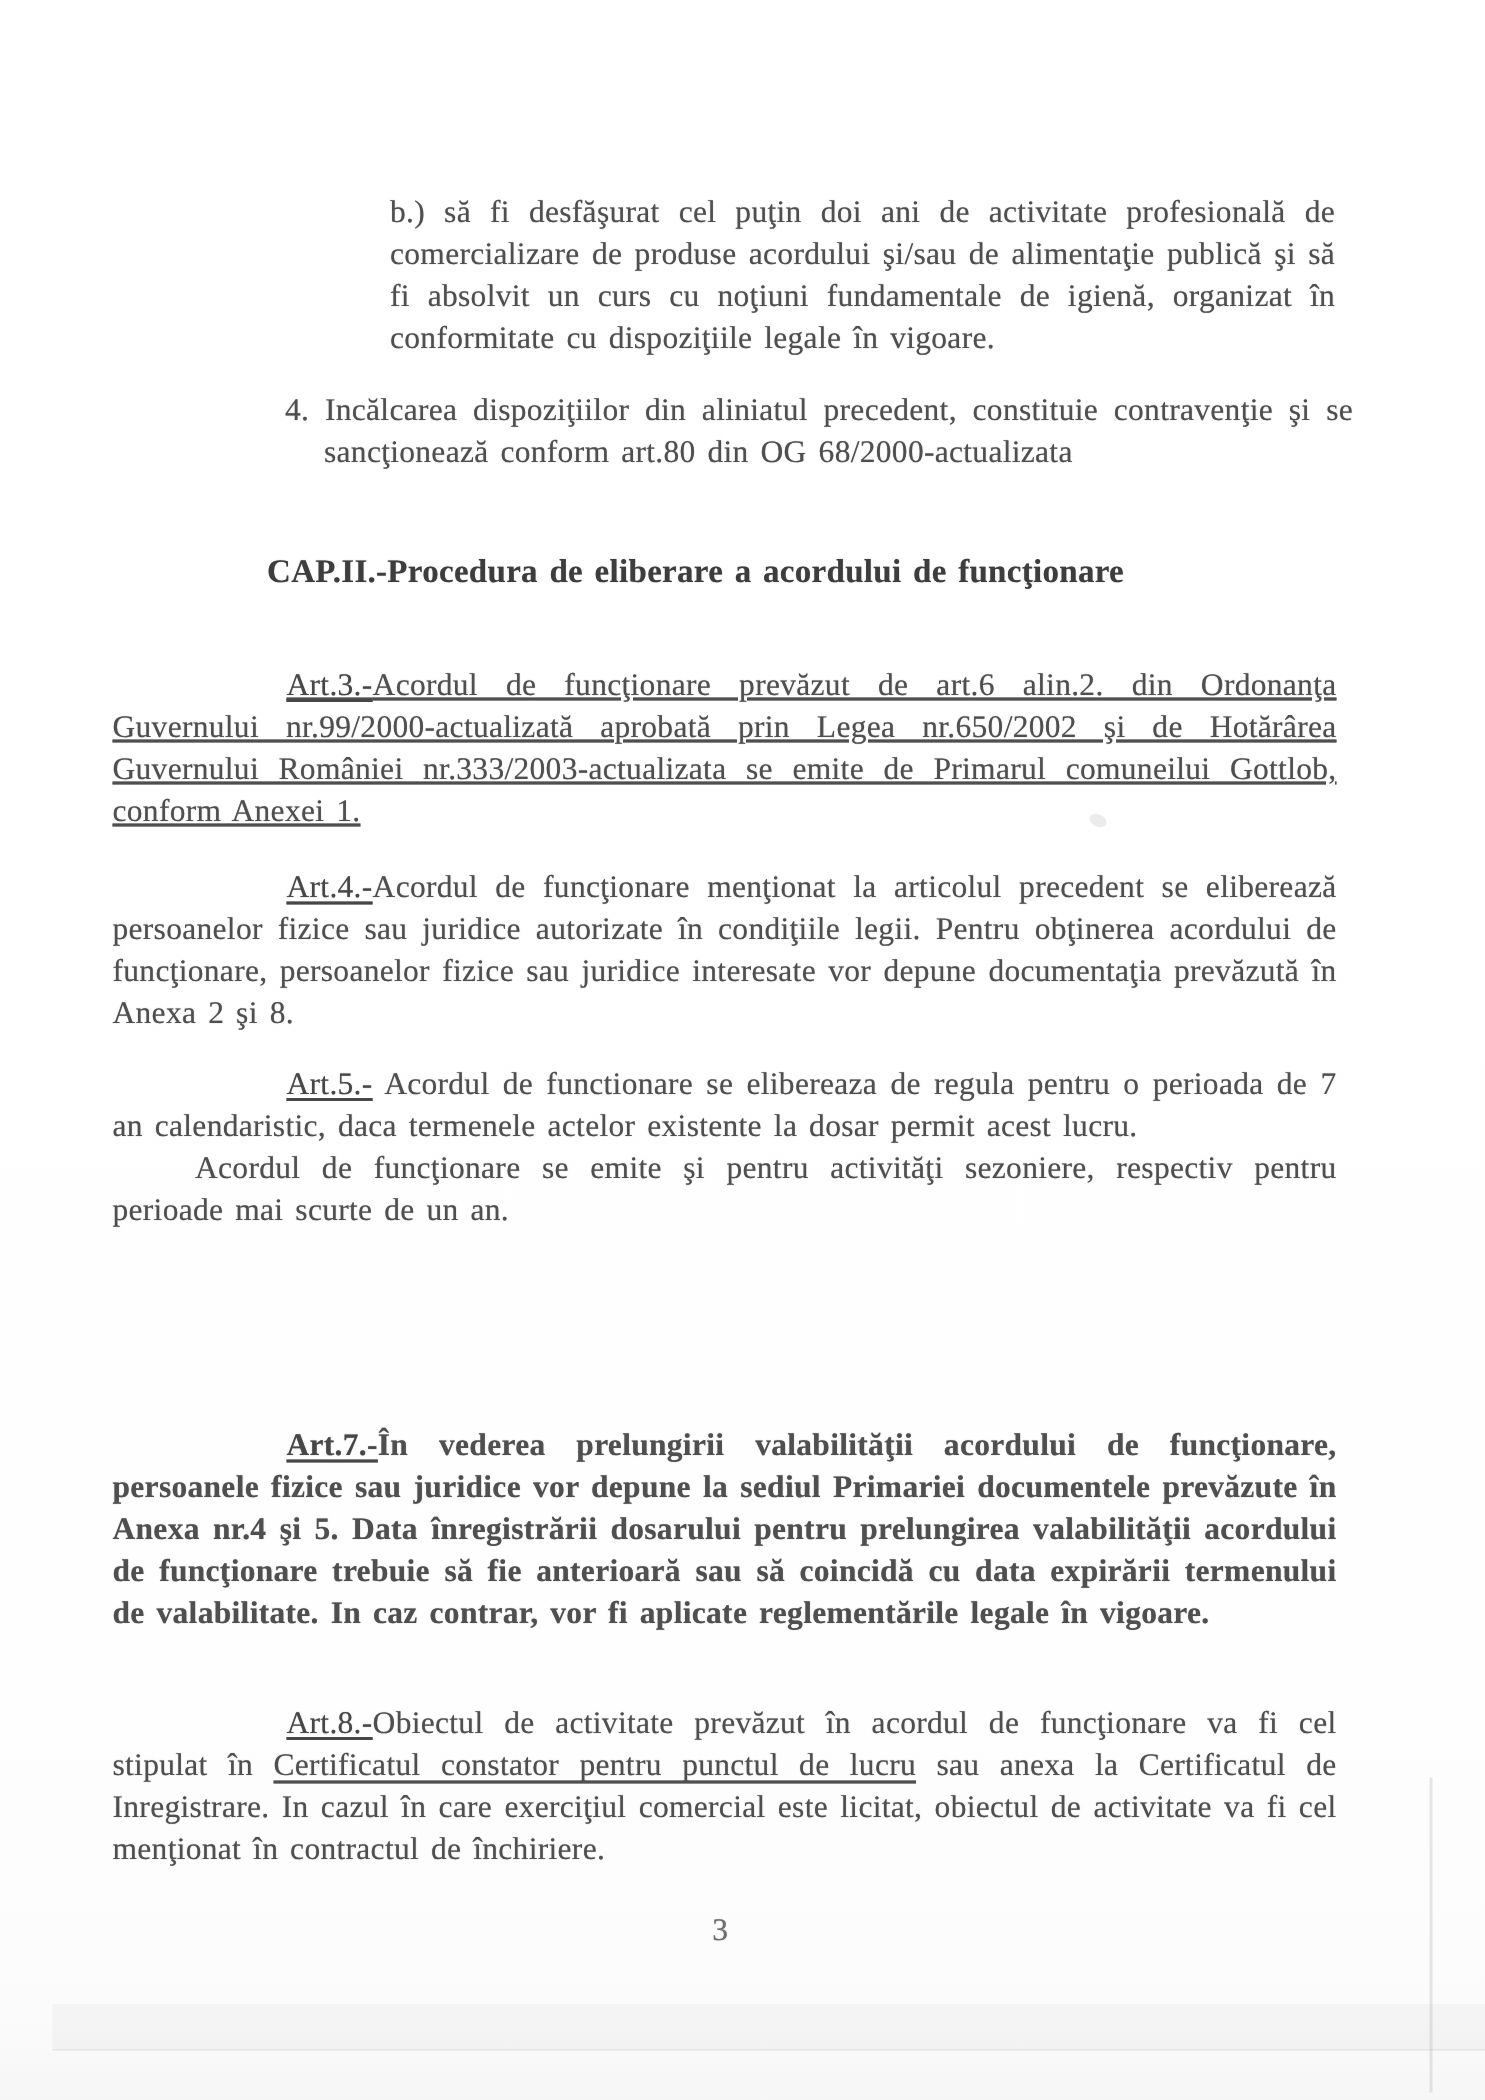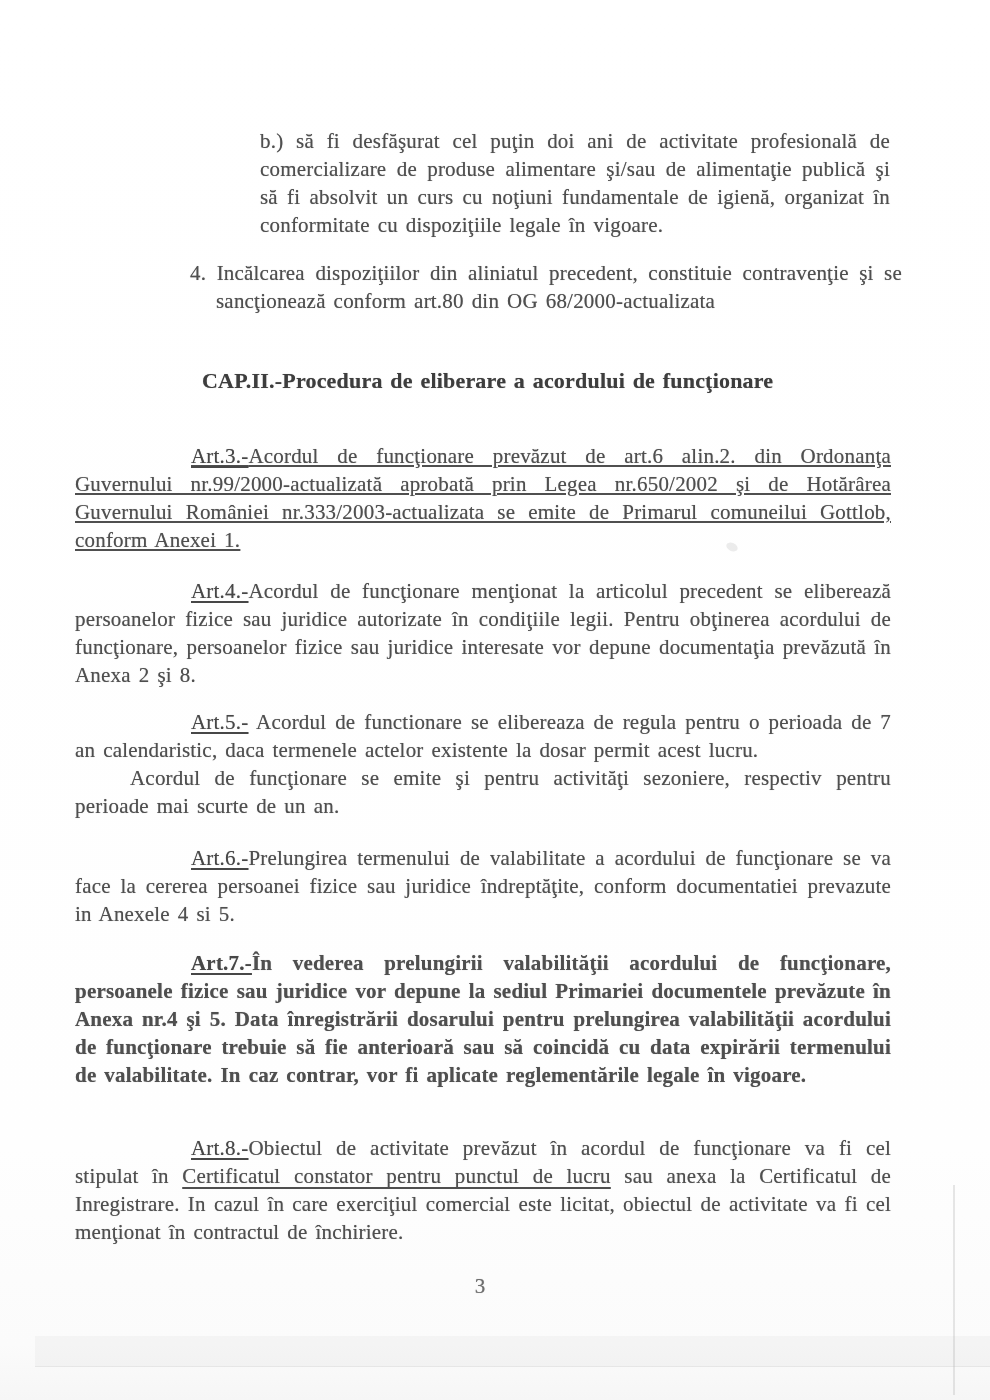--- a/index.html
+++ b/index.html
@@ -33,21 +33,21 @@
     width: 630px;
   }
   .para-4 {
     left: 216px;
     top: 259px;
     width: 686px;
     text-indent: -26px;
   }
   .chapter-heading {
     position: absolute;
-    left: 202px;
+    left: 178px;
     top: 367px;
     margin: 0;
     font-size: 22px;
     font-weight: bold;
     color: #3d3d3d;
     letter-spacing: 0.2px;
     word-spacing: 2px;
   }
   .article {
     left: 75px;
@@ -113,35 +113,34 @@
     background: rgba(150, 150, 150, 0.18);
     border-radius: 50%;
     transform: rotate(25deg);
   }
 </style>
 </head>
 <body>
 
 <div class="page">
 
-  <p class="para para-b">b.) să fi desfăşurat cel puţin doi ani de activitate profesională de comercializare de produse alimentare şi/sau de alimentaţie publică şi să fi absolvit un curs cu noţiuni fundamentale de igienă, organizat în conformitate cu dispoziţiile legale în vigoare.</p>
+  <p class="para para-b">b.) să fi desfăşurat cel puţin doi ani de activitate profesională de comercializare de produse acordului şi/sau de alimentaţie publică şi să fi absolvit un curs cu noţiuni fundamentale de igienă, organizat în conformitate cu dispoziţiile legale în vigoare.</p>
 
   <p class="para para-4">4. Incălcarea dispoziţiilor din aliniatul precedent, constituie contravenţie şi se sancţionează conform art.80 din  OG  68/2000-actualizata</p>
 
   <h2 class="chapter-heading">CAP.II.-Procedura de eliberare a acordului de funcţionare</h2>
 
   <p class="para article art3"><span class="art-label">Art.3.-</span><span>Acordul de funcţionare prevăzut de art.6 alin.2. din Ordonanţa Guvernului nr.99/2000-actualizată aprobată prin Legea nr.650/2002 şi de Hotărârea Guvernului României nr.333/2003-actualizata se emite de Primarul comuneilui Gottlob, conform Anexei 1.</span></p>
 
   <p class="para article art4"><span class="art-label">Art.4.-</span><span>Acordul de funcţionare menţionat la articolul precedent se eliberează persoanelor fizice sau juridice autorizate în condiţiile legii. Pentru obţinerea acordului de funcţionare, persoanelor fizice sau juridice interesate vor depune documentaţia prevăzută în Anexa 2 şi 8.</span></p>
 
   <p class="para article art5"><span class="art-label">Art.5.-</span><span> Acordul de functionare se elibereaza de regula pentru o perioada de 7 an calendaristic, daca termenele actelor existente la dosar permit acest lucru.</span></p>
 
   <p class="para art5b">Acordul de funcţionare se emite  şi pentru activităţi sezoniere, respectiv pentru perioade mai scurte de un an.</p>
 
-  <p class="para article art6"><span class="art-label">Art.6.-</span><span>Prelungirea termenului de valabilitate a acordului de funcţionare se va face la cererea persoanei fizice sau juridice îndreptăţite, conform documentatiei prevazute in Anexele 4 si 5.</span></p>
 
   <p class="para article art7"><span class="art-label">Art.7.-</span><span>În vederea prelungirii valabilităţii acordului de funcţionare, persoanele fizice sau juridice vor depune la sediul Primariei documentele prevăzute în Anexa nr.4 şi 5. Data înregistrării dosarului pentru prelungirea valabilităţii acordului de funcţionare trebuie să fie anterioară sau să coincidă cu data expirării termenului de valabilitate. In caz contrar, vor fi aplicate reglementările legale în vigoare.</span></p>
 
   <p class="para article art8"><span class="art-label">Art.8.-</span><span>Obiectul de activitate prevăzut în acordul de funcţionare va fi cel stipulat în </span><span class="underlined-ref">Certificatul constator pentru punctul de lucru</span><span> sau anexa la Certificatul de Inregistrare. In cazul în care exerciţiul comercial este licitat, obiectul de activitate va fi cel menţionat în contractul de închiriere.</span></p>
 
   <div class="page-number">3</div>
 
   <div class="scan-smudge"></div>
   <div class="scan-edge-right"></div>
   <div class="scan-band-bottom"></div>

